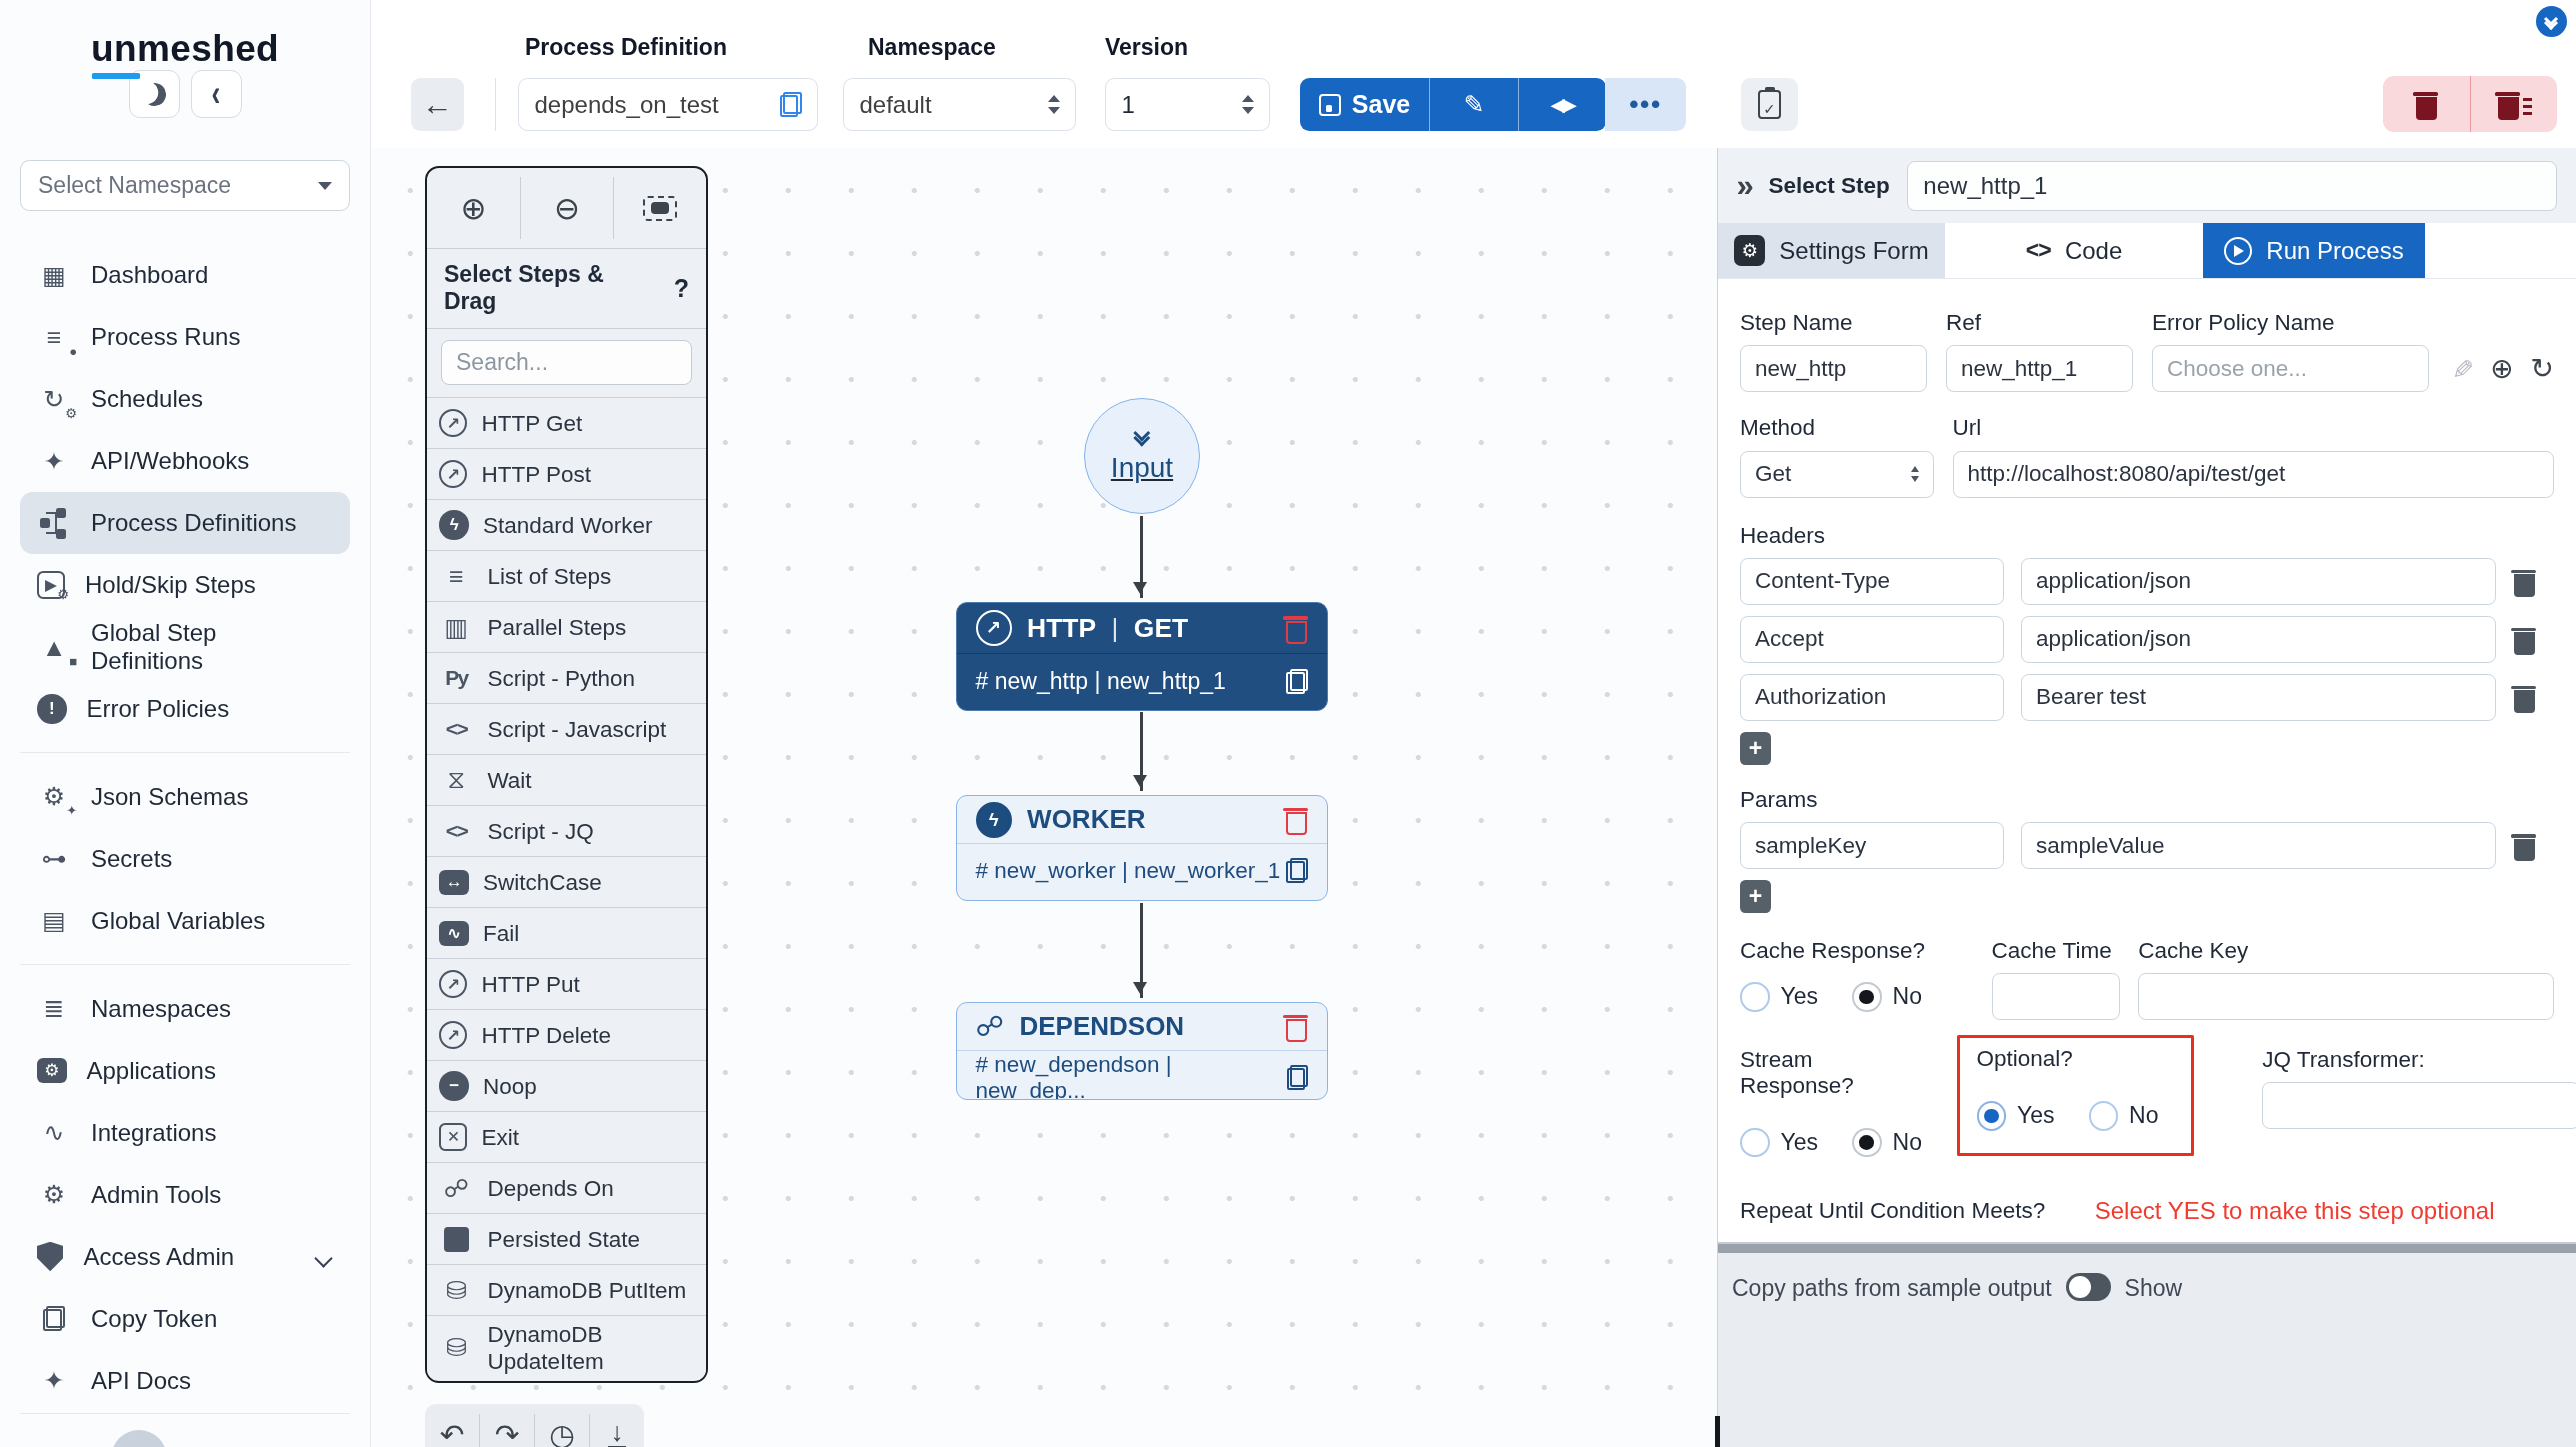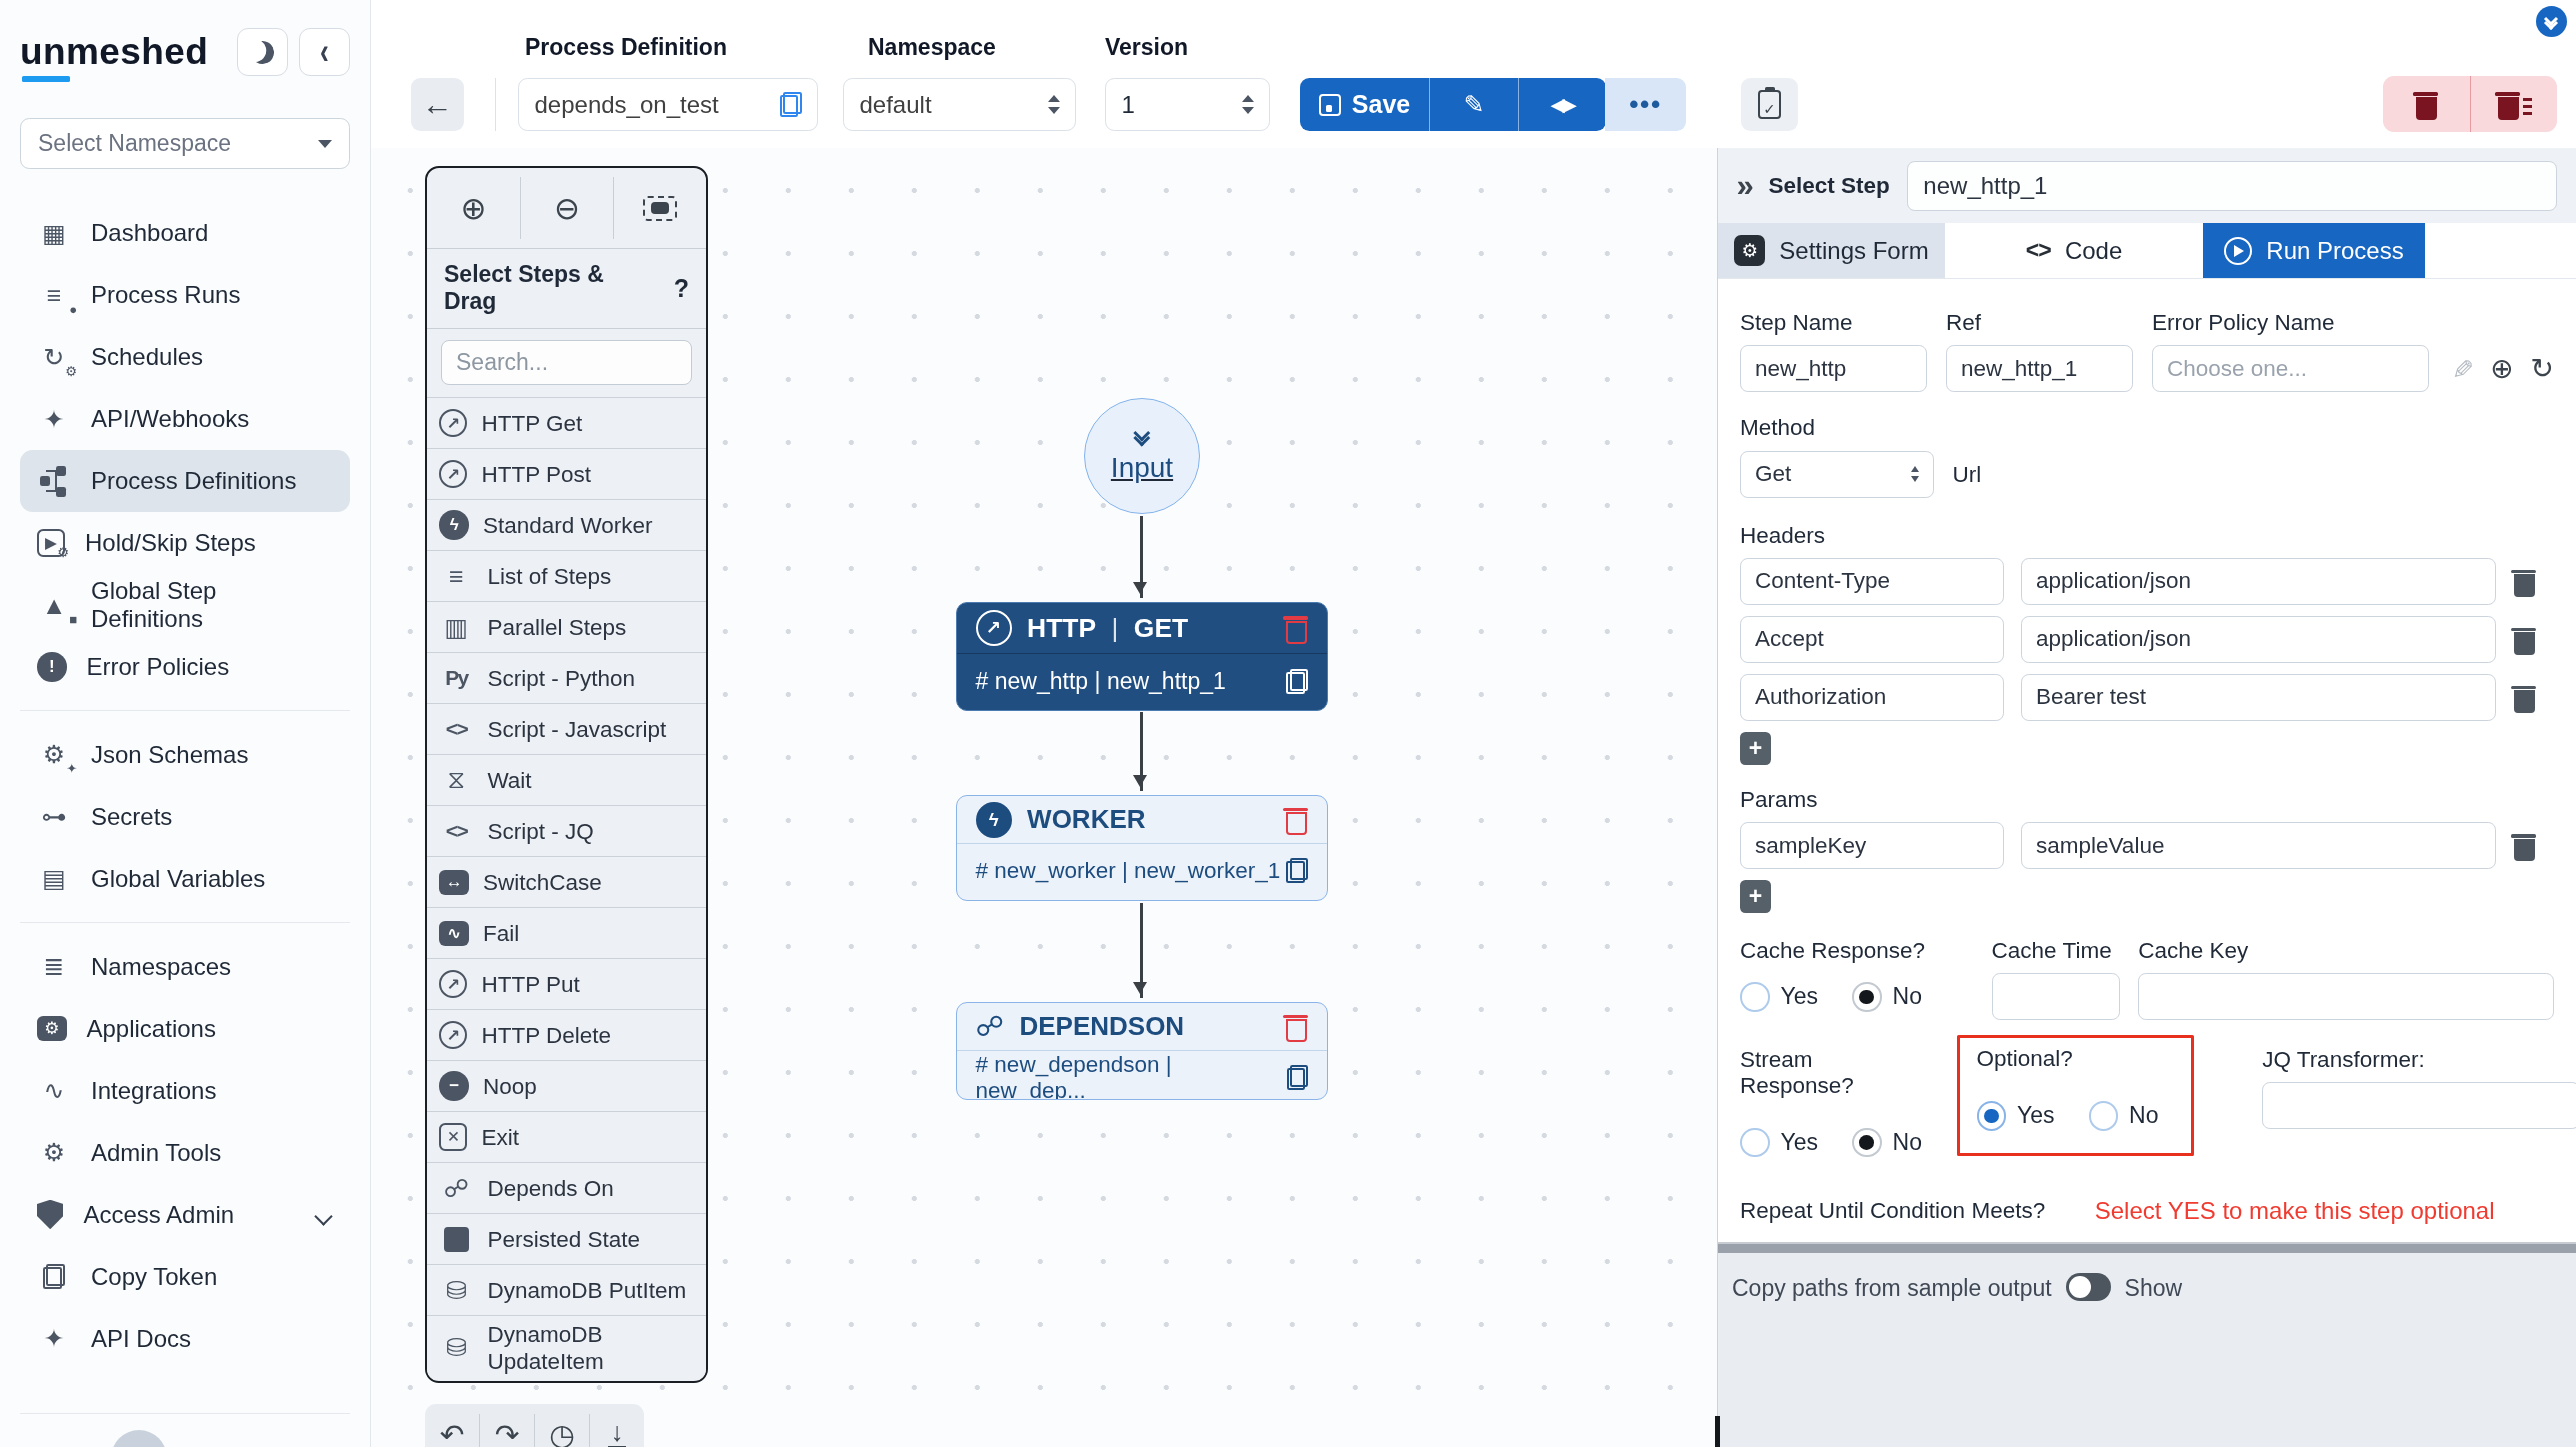--- a/index.html
+++ b/index.html
@@ -3,21 +3,21 @@
 <meta charset="utf-8">
 <style>
   * { margin:0; padding:0; box-sizing:border-box; }
   html,body { width:2576px; height:1447px; overflow:hidden; background:#fff;
     font-family:"Liberation Sans","DejaVu Sans",sans-serif; color:#1f2937; }
   .app { display:flex; width:2576px; height:1447px; position:relative; }
 
   
   .sidebar { width:371px; height:100%; background:#fbfcfd; border-right:1.6px solid #e3e7ec;
     padding:28px 20px 0 20px; flex:none; position:relative; }
-  .logo-row { display:flex; align-items:center; justify-content:space-between; }
+  .logo-row { display:flex; align-items:center; justify-content:space-between;flex-direction:column; }
   .logo { font-size:37px; font-weight:bold; color:#111827; letter-spacing:0.4px; position:relative; }
   .logo::after { content:""; position:absolute; left:1.6px; bottom:-9.3px; width:48px; height:6.2px; background:#1d9bf0; border-radius:1.6px; }
   .logo-btns { display:flex; gap:11px; }
   .sq-btn { width:51px; height:48px; border:1.6px solid #d7dde4; border-radius:11px; background:#fff;
     display:flex; align-items:center; justify-content:center; cursor:pointer; }
   .moon { width:23px; height:23px; border-radius:50%; box-shadow: inset -7px -3.9px 0 0 #4b5563; transform:rotate(-15deg); }
   .chev-l { font-size:26.4px; color:#374151; font-weight:bold; transform:scaleY(1.4); }
   .ns-select { margin-top:42px; height:51px; border:1.6px solid #ccd4dc; border-radius:9.3px; background:#fff;
     display:flex; align-items:center; justify-content:space-between; padding:0 17px; color:#6b7280; font-size:23px; }
   .caret-d { width:0; height:0; border-left:7px solid transparent; border-right:7px solid transparent; border-top:8.5px solid #4b5563; }
@@ -570,20 +570,21 @@
               <div class="sel-box">
                 <span>Get</span>
                 <span class="spinner">
                     <i class="spin-up" style="border-bottom-width:6.2px;border-left-width:4.7px;border-right-width:4.7px"></i>
                     <i class="spin-dn" style="border-top-width:6.2px;border-left-width:4.7px;border-right-width:4.7px"></i>
                   </span>
               </div>
             </div>
             <div class="col" style="flex:1">
               <div class="f-label">Url</div>
+              <input class="f-input" value="http://localhost:8080/api/test/get" style="">
             </div>
           </div>
 
           <div class="f-label" style="margin-top:25px">Headers</div>
           <div>
 
           <div class="hrow">
                 <input class="f-input" style="width: 264px;" value="Content-Type">
                 <input class="f-input" style="width: 475px;" value="application/json">
                 <span class="trash-ic fill" style="color:#4d565f"></span>

